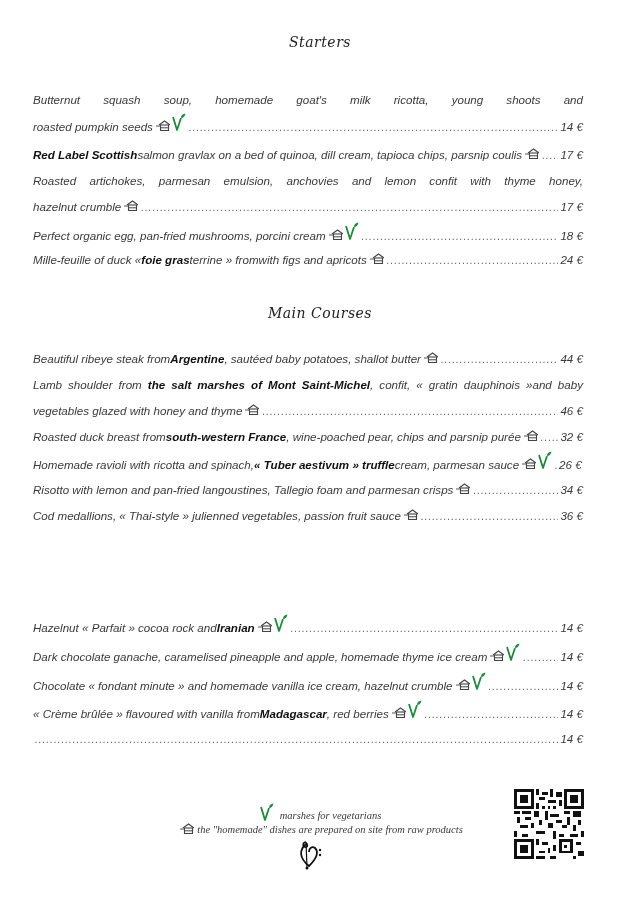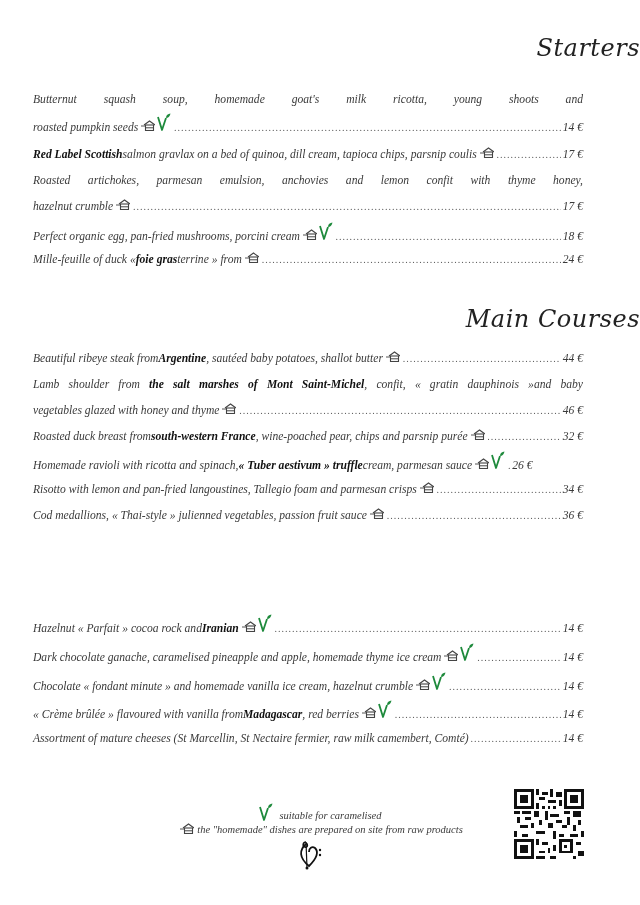--- a/index.html
+++ b/index.html
@@ -1,24 +1,24 @@
 <!DOCTYPE html>
 <html><head>
 <meta charset="utf-8">
 <style>
   html, body { margin:0; padding:0; background:#fff; }
   body { width:640px; height:905px; position:relative; overflow:hidden;
          font-family:"DejaVu Serif", serif; color:#3a3a3a; }
   .page { position:absolute; left:0; top:0; width:640px; height:905px; }
-  .section-title { position:absolute; left:0; width:640px; text-align:right;
-         font-family:"DejaVu Serif", serif; font-style:italic; font-size:24px;
+  .section-title { position:absolute; left:0; width:640px; text-align:center;
+         font-family:"DejaVu Serif", serif; font-style:italic; font-size:14px;
          color:#222; letter-spacing:0.5px; }
   .item { position:absolute; left:33px; width:550px; font-style:italic;
           font-size:11.6px; line-height:26px; color:#3a3a3a;
-          font-family:Liberation Serif, serif; }
+          font-family:Liberation Sans, sans-serif; }
   .line { display:flex; align-items:baseline; height:26px; white-space:nowrap; }
   .line.justify { text-align:justify; text-align-last:justify; display:block; white-space:normal; }
   .dots { flex:1; overflow:hidden; margin:0 2px; color:#555; letter-spacing:1px;
           font-size:10px; }
   .dots::after { content:"........................................................................................................................................................................................................"; }
   .price { flex:none; }
   b { font-weight:bold; color:#111; }
   .icon-house { display:inline-block; width:14px; height:11px; vertical-align:-1px;
                 margin:0 1px 0 3px; position:relative; }
   .icon-veg { display:inline-block; width:14px; height:18px; vertical-align:-2px;
@@ -102,20 +102,21 @@
       <span class="dots"></span>
       <span class="price">18 €</span>
     </div>
   </div>
 
   <div class="item" style="top:247px">
     <div class="line">
       <span>Mille-feuille of duck « </span>
       <b>foie gras</b>
       <span> terrine » from </span>
+      <span> with figs and apricots</span>
       <svg class="icon-house">
           <use href="#house"></use>
         </svg>
       <span class="dots"></span>
       <span class="price">24 €</span>
     </div>
   </div>
 
   <div class="section-title" style="top:305px">Main Courses</div>
 
@@ -252,30 +253,29 @@
       <svg class="icon-veg">
           <use href="#veg"></use>
         </svg>
       <span class="dots"></span>
       <span class="price">14 €</span>
     </div>
   </div>
 
   <div class="item" style="top:726px">
     <div class="line">
-      <span>Assortment of mature cheeses (St Marcellin, St Nectaire fermier, raw milk camembert, Comté)</span>
       <span class="dots"></span>
       <span class="price">14 €</span>
     </div>
   </div>
 
   <div class="legend" style="top:803px">
     <svg class="icon-veg" style="margin-right:6px">
         <use href="#veg"></use>
-      </svg><span>suitable for caramelised</span>
+      </svg><span>marshes for vegetarians</span>
   </div>
   <div class="legend" style="top:823px">
     <svg class="icon-house" style="margin-right:3px">
         <use href="#house"></use>
       </svg><span>the "homemade" dishes are prepared on site from raw products</span>
   </div>
 
   <svg class="clef" viewBox="0 0 30 32">
     <path d="M11 4 C8 4, 7 8, 10 9 C13 10, 13 6, 11 5" fill="none" stroke="#111" stroke-width="1.6"></path>
     <path d="M11 6 C4 12, 4 20, 14 28 C22 20, 24 14, 20 10 C17 8, 14 10, 14 14" fill="none" stroke="#111" stroke-width="1.8"></path>

